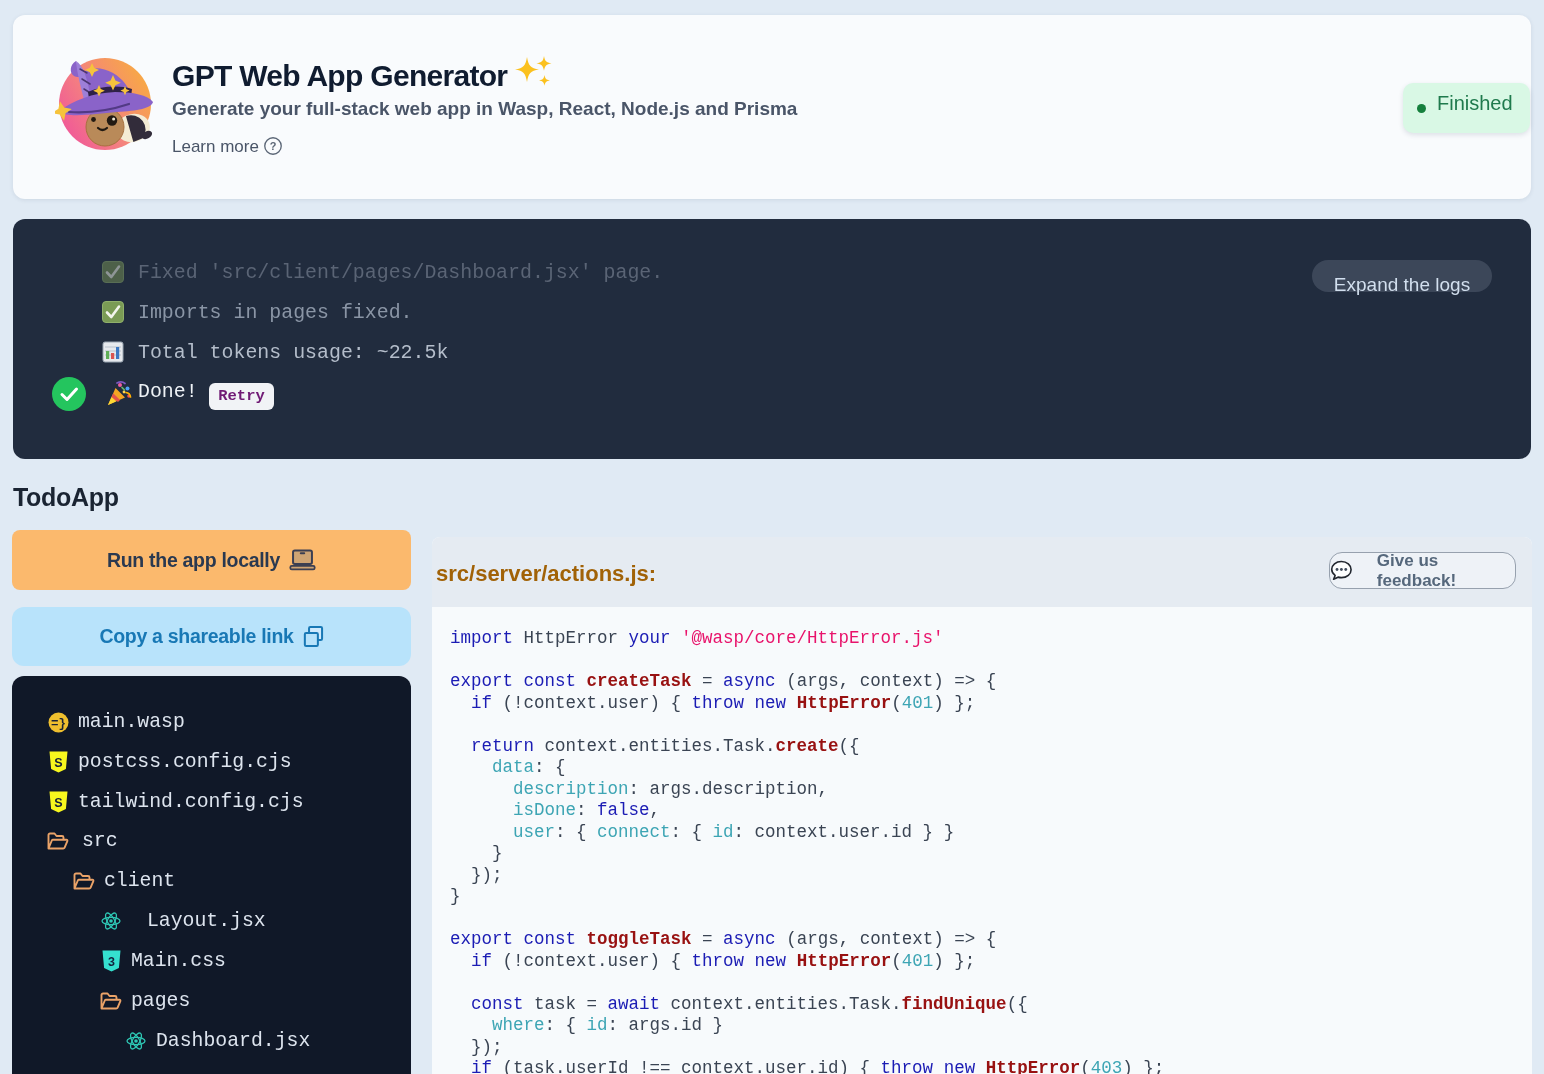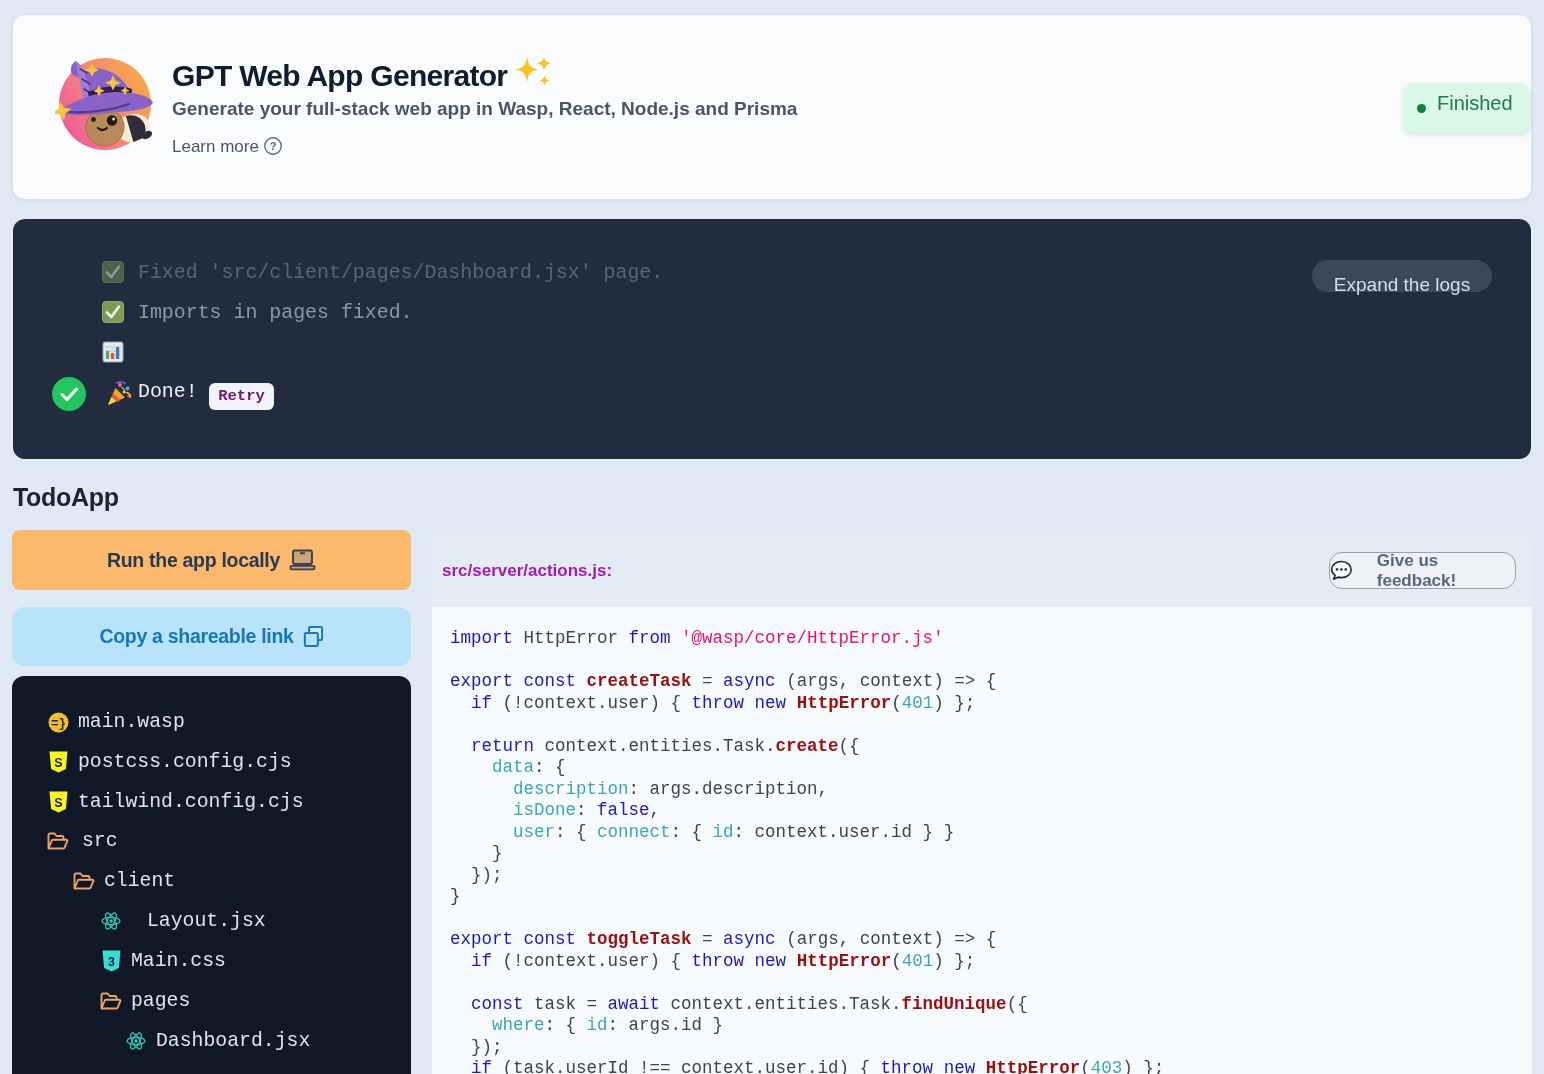--- a/index.html
+++ b/index.html
@@ -31,21 +31,21 @@
   #btn-run { left:12px; top:530px; width:399px; height:60px; background:#fbb96d; border-radius:8px; color:#2a3950; font-size:19.5px; font-weight:bold; letter-spacing:-0.3px; }
   #btn-copy { left:12px; top:607px; width:399px; height:59px; background:#b8e3fb; border-radius:12px; color:#1878b5; font-size:19.5px; font-weight:bold; letter-spacing:-0.3px; }
   .btn-inner { width:100%; height:100%; display:flex; align-items:center; justify-content:center; gap:9px; }
   #tree { left:12px; top:676px; width:399px; height:440px; background:#101828; border-radius:12px; }
   .trow { position:absolute; height:26px; display:flex; align-items:center; gap:8px; color:#dde4ee; font-size:19.8px; font-family:"Liberation Mono",monospace; }
   .ticon { width:24px; display:flex; justify-content:center; align-items:center; }
 
   
   #codewrap { left:432px; top:537px; width:1100px; height:537px; background:#f7fafc; border-radius:8px 8px 0 0; }
   #codehead { position:absolute; left:0; top:0; width:1100px; height:70px; background:#e5ebf2; border-radius:8px 8px 0 0; }
-  #fname { position:absolute; left:10px; top:24px; font-size:17px; font-weight:bold; color:#a21caf; }
+  #fname { position:absolute; left:4px; top:24px; font-size:22px; font-weight:bold; color:#a16207; }
   #feedback { position:absolute; right:16px; top:15px; width:187px; height:37px; background:#eef2f7; border:1.5px solid #97a1ae; border-radius:13px; color:#56687c; font-size:17px; font-weight:bold; display:flex; align-items:center; justify-content:center; gap:24px; }
   #code { position:absolute; left:18px; top:91px; font-family:"Liberation Mono",monospace; font-size:17.5px; line-height:21.5px; white-space:pre; color:#3a4453; }
   .kw { color:#1b1cb4; }
   .ttl { color:#981111; font-weight:bold; }
   .str { color:#e8136b; }
   .attr { color:#3da5b4; }
   .num { color:#3da5b4; }
 </style>
 </head>
 <body>
@@ -127,20 +127,21 @@
     <svg width="22" height="22" viewBox="0 0 22 22">
         <rect x="1" y="1" width="20" height="20" rx="2" fill="#e6e9ed" stroke="#9aa5b1"></rect>
         <line x1="3" y1="6" x2="19" y2="6" stroke="#b9c2cc" stroke-width="1"></line>
         <line x1="3" y1="10" x2="19" y2="10" stroke="#b9c2cc" stroke-width="1"></line>
         <line x1="3" y1="14" x2="19" y2="14" stroke="#b9c2cc" stroke-width="1"></line>
         <rect x="4" y="10" width="3.2" height="8" fill="#5fae57"></rect>
         <rect x="9" y="12" width="3.2" height="6" fill="#d9534f"></rect>
         <rect x="14" y="6" width="3.2" height="12" fill="#3b77c2"></rect>
       </svg>
   </div>
+  <div class="logline" style="top:122px; color:#b4bdca;">Total tokens usage: ~22.5k</div>
 
   <div class="lico" style="left:93px; top:161px; width:26px; height:26px;">
     <svg width="27" height="27" viewBox="0 0 27 27">
       <path d="M2 25 L9.5 8 L19 17.5 Z" fill="#f5a623"></path>
       <path d="M2 25 L5.5 17 L10 21.5 Z" fill="#fdd835"></path>
       <path d="M7.2 13.2 L14 20 L12 22 L5.5 17 Z" fill="#e5534b"></path>
       <circle cx="14" cy="5" r="2" fill="#ec5f9d"></circle>
         <circle cx="21.5" cy="8.5" r="2" fill="#4da3f5"></circle>
         <circle cx="23" cy="16" r="1.8" fill="#ef5350"></circle>
         <circle cx="18" cy="12" r="1.4" fill="#ffd54f"></circle>
@@ -275,21 +276,21 @@
     <div id="feedback">
         <svg width="24" height="23" viewBox="0 0 24 23">
           <path d="M12 2 C6.2 2 1.8 5.7 1.8 10.3 c0 2.6 1.4 4.9 3.6 6.4 l-1.6 4 4.6-2.2 c1.1 0.3 2.3 0.5 3.6 0.5 5.8 0 10.2-3.7 10.2-8.4 C22.2 5.7 17.8 2 12 2 Z" fill="#fdfefe" stroke="#21262e" stroke-width="1.7" stroke-linejoin="round"></path>
           <circle cx="7.4" cy="10.4" r="1.5" fill="#3f4a5a"></circle>
           <circle cx="12" cy="10.4" r="1.5" fill="#3f4a5a"></circle>
           <circle cx="16.6" cy="10.4" r="1.5" fill="#3f4a5a"></circle>
         </svg>
         <span>Give us feedback!</span>
       </div>
   </div>
-  <div id="code"><span class="kw">import</span> HttpError <span class="kw">from</span> <span class="str">'@wasp/core/HttpError.js'</span>
+  <div id="code"><span class="kw">import</span> HttpError <span class="kw">your</span> <span class="str">'@wasp/core/HttpError.js'</span>
 
 <span class="kw">export</span> <span class="kw">const</span> <span class="ttl">createTask</span> = <span class="kw">async</span> (args, context) =&gt; {
   <span class="kw">if</span> (!context.user) { <span class="kw">throw</span> <span class="kw">new</span> <span class="ttl">HttpError</span>(<span class="num">401</span>) };
 
   <span class="kw">return</span> context.entities.Task.<span class="ttl">create</span>({
     <span class="attr">data</span>: {
       <span class="attr">description</span>: args.description,
       <span class="attr">isDone</span>: <span class="kw">false</span>,
       <span class="attr">user</span>: { <span class="attr">connect</span>: { <span class="attr">id</span>: context.user.id } }
     }

